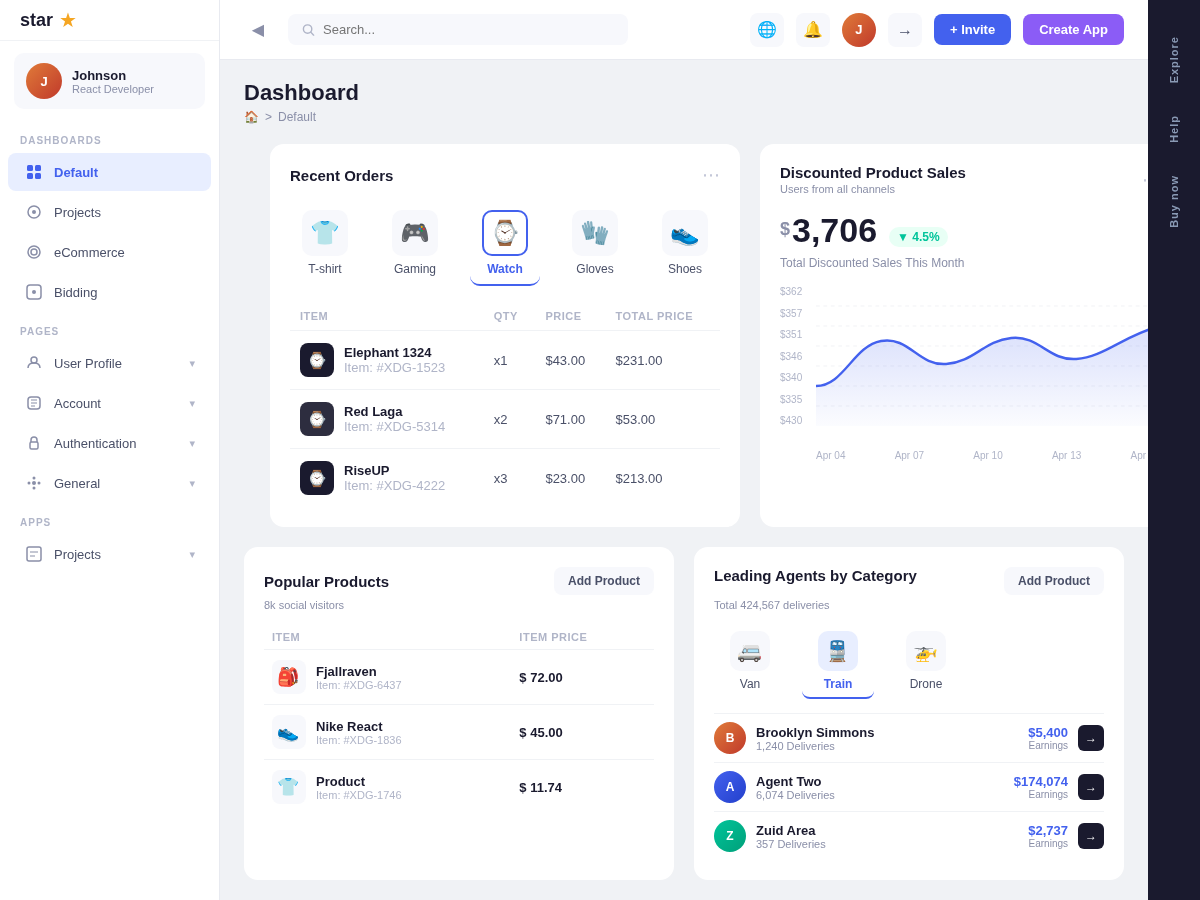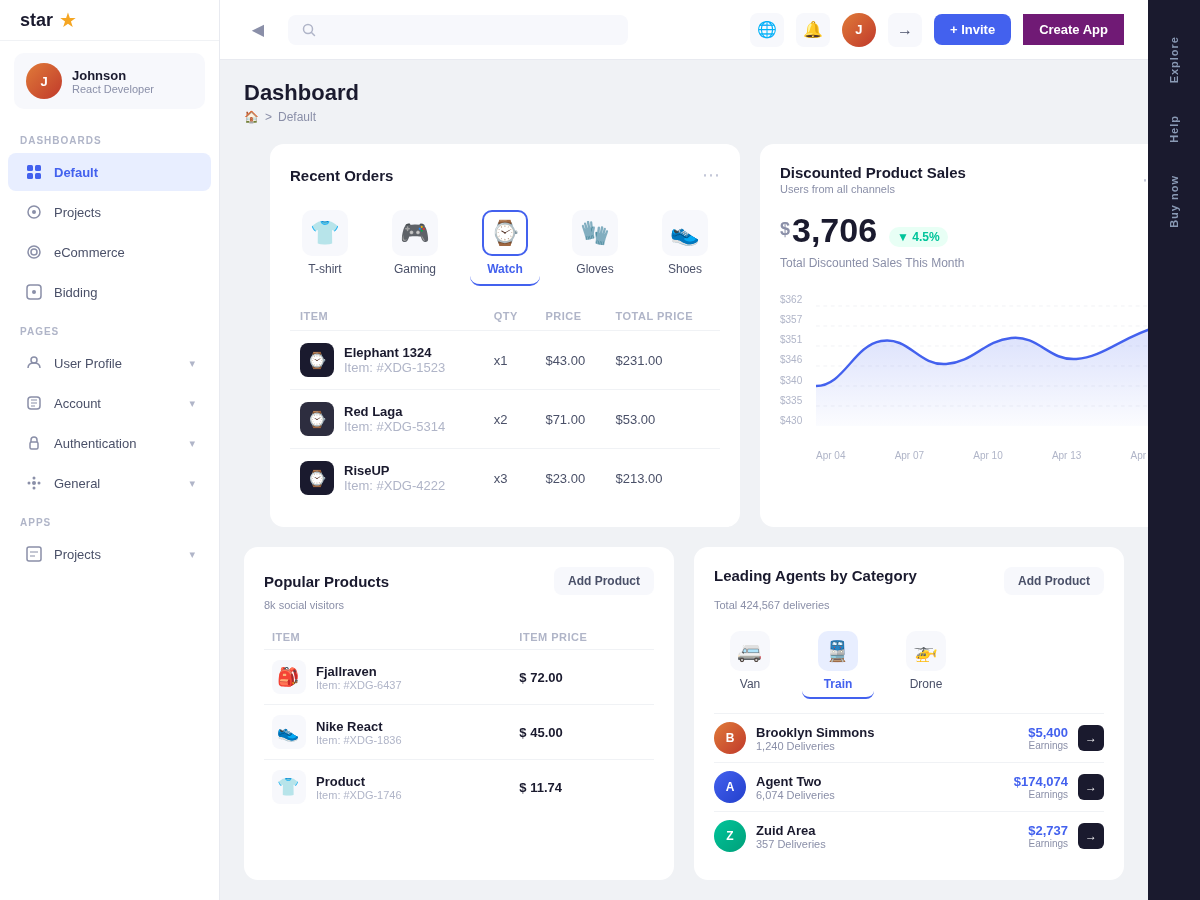--- a/index.html
+++ b/index.html
@@ -26,21 +26,21 @@
 
     
     .topbar { height: 60px; background: #fff; border-bottom: 1px solid #e8eaf0; display: flex; align-items: center; padding: 0 24px; gap: 16px; }
     .topbar-collapse { width: 28px; height: 28px; display: flex; align-items: center; justify-content: center; cursor: pointer; color: #8a8fa8; font-size: 16px; }
     .search-bar { flex: 1; display: flex; align-items: center; gap: 8px; background: #f7f8fc; border-radius: 8px; padding: 8px 14px; max-width: 340px; }
     .search-bar input { border: none; background: transparent; outline: none; font-size: 13px; color: #4a5068; width: 100%; }
     .topbar-right { margin-left: auto; display: flex; align-items: center; gap: 12px; }
     .topbar-icon { width: 34px; height: 34px; border-radius: 8px; background: #f7f8fc; display: flex; align-items: center; justify-content: center; cursor: pointer; font-size: 16px; color: #4a5068; }
     .topbar-avatar { width: 34px; height: 34px; border-radius: 50%; background: linear-gradient(135deg, #e07b39, #c0392b); display: flex; align-items: center; justify-content: center; color: white; font-size: 13px; font-weight: 600; }
     .btn-invite { background: #4361ee; color: white; border: none; border-radius: 8px; padding: 8px 16px; font-size: 13px; font-weight: 600; cursor: pointer; display: flex; align-items: center; gap: 6px; }
-    .btn-create { background: #701a75; color: white; border: none; border-radius: 0; padding: 8px 16px; font-size: 13px; font-weight: 600; cursor: pointer; }
+    .btn-create { background: #8b5cf6; color: white; border: none; border-radius: 8px; padding: 8px 16px; font-size: 13px; font-weight: 600; cursor: pointer; }
 
     
     .page-content { flex: 1; overflow-y: auto; padding: 20px 24px; display: flex; flex-direction: column; gap: 20px; }
 
     
     .page-header { display: flex; align-items: center; justify-content: space-between; }
     .page-title-area { display: flex; flex-direction: column; gap: 4px; }
     .page-title { font-size: 22px; font-weight: 700; color: #1a1a2e; }
     .breadcrumb { display: flex; align-items: center; gap: 6px; font-size: 12px; color: #8a8fa8; }
 
@@ -74,21 +74,21 @@
 
     
     .sales-card { background: #fff; border-radius: 14px; padding: 20px; }
     .sales-amount { font-size: 34px; font-weight: 700; color: #1a1a2e; display: flex; align-items: flex-start; gap: 2px; margin: 12px 0 4px; }
     .sales-amount .dollar { font-size: 18px; margin-top: 8px; color: #8a8fa8; }
     .sales-badge { background: #e8fff5; color: #00c49a; font-size: 11px; font-weight: 600; padding: 3px 8px; border-radius: 20px; display: inline-flex; align-items: center; gap: 3px; }
     .sales-label { font-size: 12px; color: #8a8fa8; margin-top: 6px; }
 
     
     .chart-container { margin-top: 16px; height: 160px; position: relative; }
-    .chart-labels-y { position: absolute; left: 0; top: 8px; bottom: 20px; display: flex; flex-direction: column; justify-content: space-between; font-size: 10px; color: #b0b5c8; }
+    .chart-labels-y { position: absolute; left: 0; top: 0; bottom: 20px; display: flex; flex-direction: column; justify-content: space-between; font-size: 10px; color: #b0b5c8; }
     .chart-area { margin-left: 36px; height: 100%; position: relative; }
     .chart-labels-x { display: flex; justify-content: space-between; margin-left: 36px; margin-top: 4px; font-size: 10px; color: #b0b5c8; }
 
     
     .bottom-grid { display: grid; grid-template-columns: 1fr 1fr; gap: 20px; }
 
     
     .pop-header { display: flex; align-items: center; justify-content: space-between; margin-bottom: 4px; }
     .pop-subtitle { font-size: 11px; color: #8a8fa8; margin-bottom: 14px; }
     .btn-add { background: #f7f8fc; border: none; border-radius: 8px; padding: 7px 14px; font-size: 12px; font-weight: 600; color: #4a5068; cursor: pointer; }
@@ -241,20 +241,21 @@
 
 <div class="main">
 
   <div class="topbar">
     <div class="topbar-collapse">◀</div>
     <div class="search-bar">
       <svg width="14" height="14" viewBox="0 0 14 14" fill="none">
           <circle cx="6" cy="6" r="4.5" stroke="#b0b5c8" stroke-width="1.5"></circle>
           <path d="M9.5 9.5L12.5 12.5" stroke="#b0b5c8" stroke-width="1.5" stroke-linecap="round"></path>
         </svg>
+      <input type="text" placeholder="Search..." style="">
     </div>
     <div class="topbar-right">
       <div class="topbar-icon">🌐</div>
       <div class="topbar-icon">🔔</div>
       <div class="topbar-avatar">J</div>
       <div class="topbar-icon">→</div>
       <button class="btn-invite">+ Invite</button>
       <button class="btn-create">Create App</button>
     </div>
   </div>

